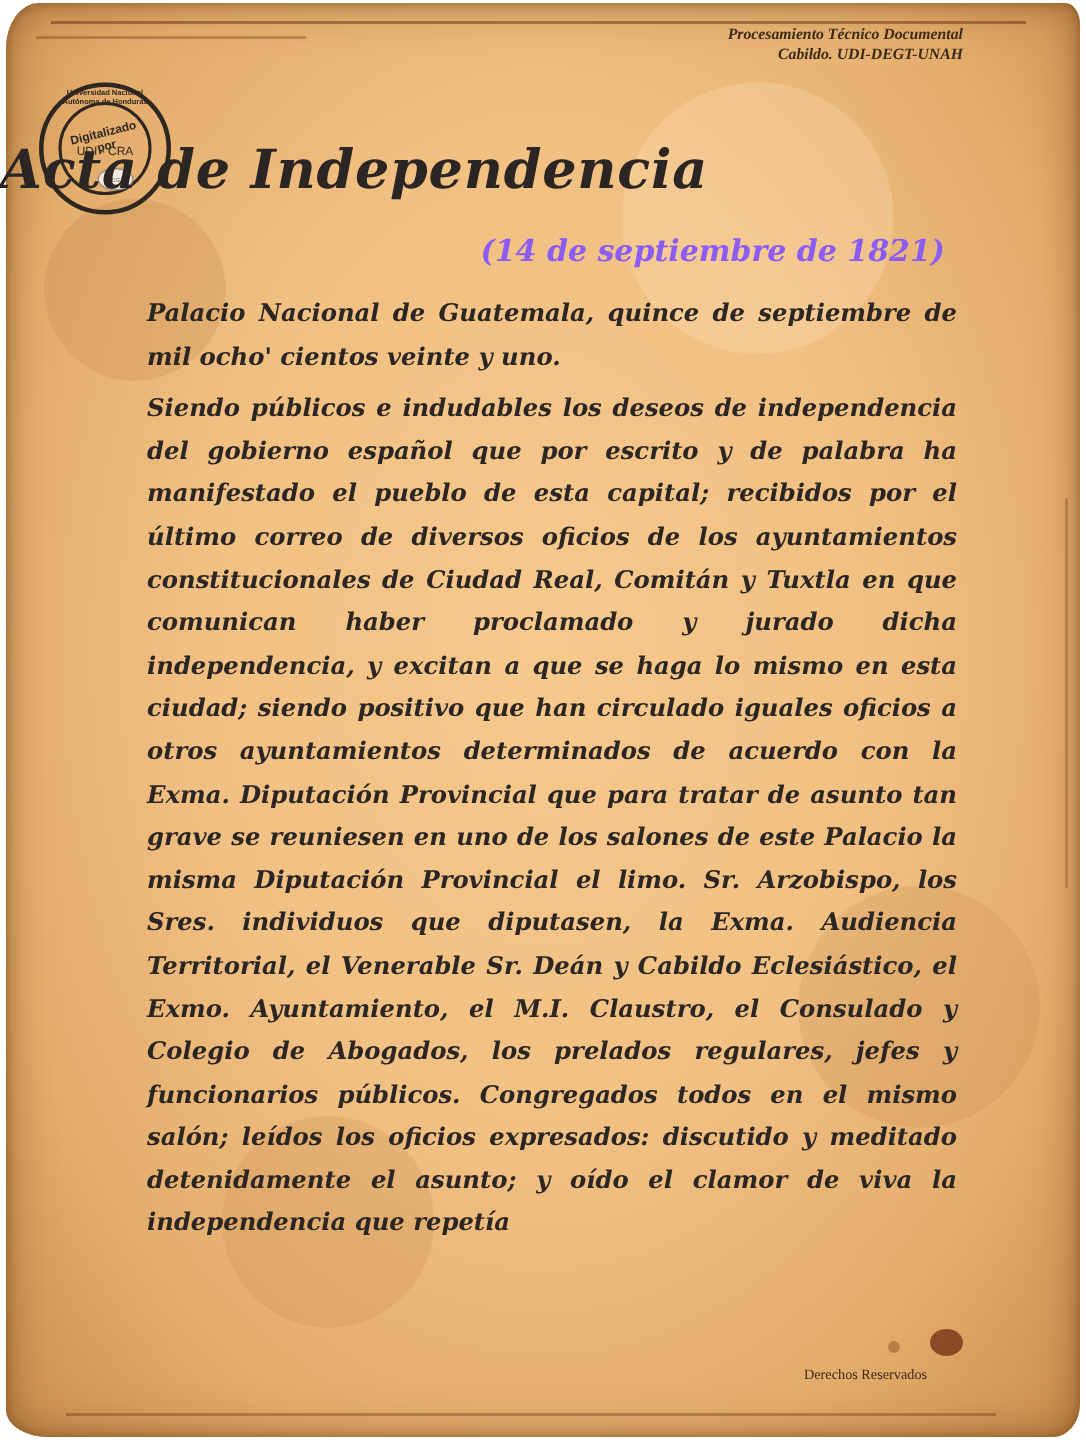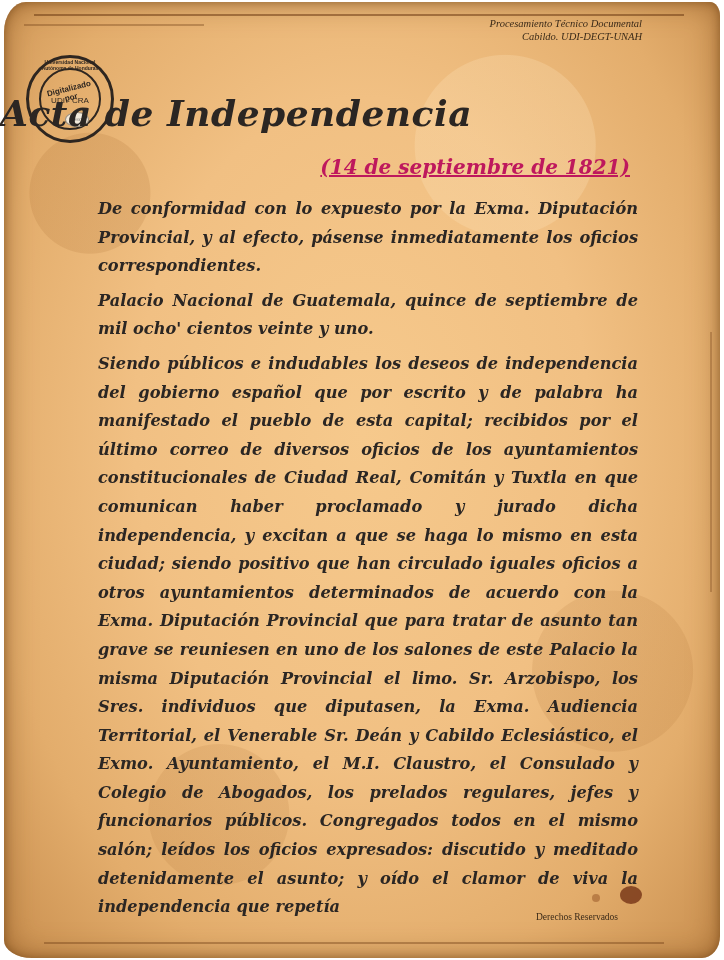--- a/index.html
+++ b/index.html
@@ -45,21 +45,21 @@
   .stain {
     position: absolute; left: 616px; top: 884px; width: 22px; height: 18px;
     border-radius: 50%; background: #7a3a1a; opacity: 0.85;
   }
   .stain2 {
     position: absolute; left: 588px; top: 892px; width: 8px; height: 8px;
     border-radius: 50%; background: #a0602e; opacity: 0.6;
   }
   .credit {
     position: absolute; right: 82px; top: 17px; text-align: right;
-    font-family: "Liberation Serif", serif; font-style: italic; font-weight: normal;
+    font-family: "Liberation Serif", serif; font-style: italic; font-weight: bold;
     font-size: 10.5px; line-height: 13px; color: #3b2a18;
   }
   .stamp {
     position: absolute; left: 26px; top: 55px; width: 88px; height: 88px;
     border: 3px solid #2e2620; border-radius: 50%;
     box-sizing: border-box;
   }
   .stamp-inner {
     position: absolute; left: 10px; top: 10px; width: 62px; height: 62px;
     border: 2.5px solid #2e2620; border-radius: 50%; box-sizing: border-box;
@@ -84,21 +84,21 @@
     text-align: center; line-height: 13px;
   }
   .title {
     position: absolute; left: 0; top: 92px; width: 716px; text-align: left;
     font-family: "DejaVu Serif", serif; font-style: italic; font-weight: bold;
     font-size: 36px; color: #2b2623; letter-spacing: 0.5px;
   }
   .date {
     position: absolute; right: 94px; top: 155px;
     font-family: "DejaVu Serif", serif; font-style: italic; font-weight: bold;
-    font-size: 20px; color: #be185d; text-decoration: underline;
+    font-size: 20px; color: #8b5cf6;
   }
   .body {
     position: absolute; left: 98px; top: 195px; width: 540px;
     font-family: "DejaVu Serif", serif; font-style: italic; font-weight: bold;
     font-size: 16.2px; line-height: 28.6px; color: #2b2623;
     text-align: justify;
   }
   .body p { margin: 0 0 6px 0; }
   .rights {
     position: absolute; left: 536px; top: 912px;
@@ -129,18 +129,17 @@
     <div class="stamp-text1">Digitalizado por</div>
     <div class="stamp-text2">UDI - CRA</div>
     <div class="stamp-seal">DEGT</div>
   </div>
 </div>
 
 <div class="title">Acta de Independencia</div>
 <div class="date">(14 de septiembre de 1821)</div>
 
 <div class="body">
-  <p>De conformidad con lo expuesto por la Exma. Diputación Provincial, y al efecto, pásense inmediatamente los oficios correspondientes.</p>
   <p>Palacio Nacional de Guatemala, quince de septiembre de mil ocho' cientos veinte y uno.</p>
   <p>Siendo públicos e indudables los deseos de independencia del gobierno español que por escrito y de palabra ha manifestado el pueblo de esta capital; recibidos por el último correo de diversos oficios de los ayuntamientos constitucionales de Ciudad Real, Comitán y Tuxtla en que comunican haber proclamado y jurado dicha independencia, y excitan a que se haga lo mismo en esta ciudad; siendo positivo que han circulado iguales oficios a otros ayuntamientos determinados de acuerdo con la Exma. Diputación Provincial que para tratar de asunto tan grave se reuniesen en uno de los salones de este Palacio la misma Diputación Provincial el limo. Sr. Arzobispo, los Sres. individuos que diputasen, la Exma. Audiencia Territorial, el Venerable Sr. Deán y Cabildo Eclesiástico, el Exmo. Ayuntamiento, el M.I. Claustro, el Consulado y Colegio de Abogados, los prelados regulares, jefes y funcionarios públicos. Congregados todos en el mismo salón; leídos los oficios expresados: discutido y meditado detenidamente el asunto; y oído el clamor de viva la independencia que repetía</p>
 </div>
 
 <div class="rights">Derechos Reservados</div>
 
 </body></html>

